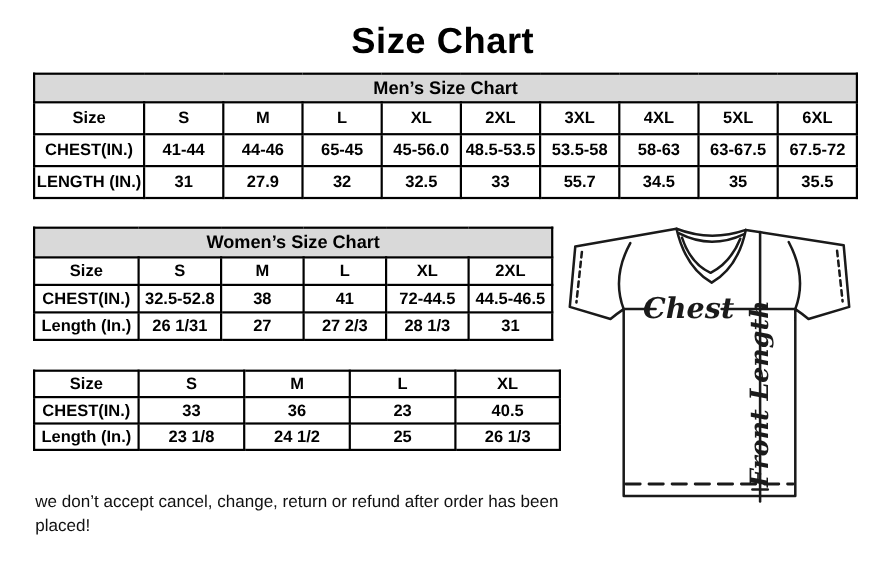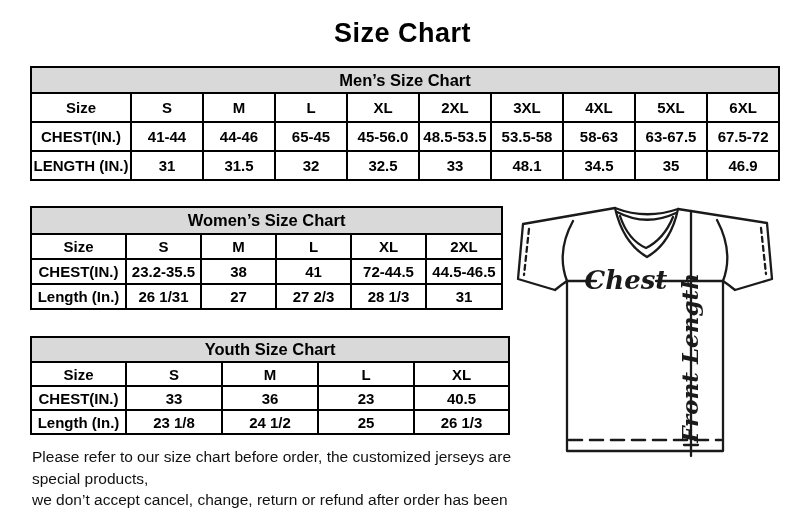--- a/index.html
+++ b/index.html
@@ -2,21 +2,21 @@
 <html><head>
 <meta charset="utf-8">
 <style>
   html,body{margin:0;padding:0;}
   body{
     width:805px;height:512px;background:#ffffff;position:relative;
     font-family:"Liberation Sans",sans-serif;color:#000;overflow:hidden;
   }
   .page-title{
     position:absolute;top:18px;left:0;width:805px;text-align:center;
-    font-size:27px;font-weight:bold;letter-spacing:0.5px;
+    font-size:33px;font-weight:bold;letter-spacing:0.5px;
   }
   table{border-collapse:collapse;table-layout:fixed;position:absolute;background:#fff;}
   td{border:2px solid #000;text-align:center;vertical-align:middle;
      font-weight:bold;padding:0;font-size:15px;}
   .chart-header td{background:#d9d9d9;font-size:16.5px;}
   .men-table{left:30px;top:66px;width:748px;}
   .men-table .chart-header td{height:24px;}
   .men-table .data-row td{height:27px;}
   .women-table{left:30px;top:206px;width:471px;}
   .women-table .chart-header td{height:25px;}
@@ -73,28 +73,28 @@
     <td>45-56.0</td>
     <td>48.5-53.5</td>
     <td>53.5-58</td>
     <td>58-63</td>
     <td>63-67.5</td>
     <td>67.5-72</td>
   </tr>
   <tr class="data-row">
     <td>LENGTH (IN.)</td>
     <td>31</td>
-    <td>31.5</td>
+    <td>27.9</td>
     <td>32</td>
     <td>32.5</td>
     <td>33</td>
-    <td>48.1</td>
+    <td>55.7</td>
     <td>34.5</td>
     <td>35</td>
-    <td>46.9</td>
+    <td>35.5</td>
   </tr>
 </tbody>
   </table>
 
 <table class="women-table">
   <colgroup>
     <col style="width:95px">
       <col style="width:75px">
       <col style="width:75px">
     <col style="width:75px">
@@ -108,21 +108,21 @@
   <tr class="data-row">
     <td>Size</td>
     <td>S</td>
     <td>M</td>
     <td>L</td>
     <td>XL</td>
     <td>2XL</td>
   </tr>
   <tr class="data-row">
     <td>CHEST(IN.)</td>
-    <td>23.2-35.5</td>
+    <td>32.5-52.8</td>
     <td>38</td>
     <td>41</td>
     <td>72-44.5</td>
     <td>44.5-46.5</td>
   </tr>
   <tr class="data-row">
     <td>Length (In.)</td>
     <td>26 1/31</td>
     <td>27</td>
     <td>27 2/3</td>
@@ -134,23 +134,20 @@
 
 <table class="youth-table">
   <colgroup>
     <col style="width:95px">
       <col style="width:96px">
       <col style="width:96px">
     <col style="width:96px">
       <col style="width:95px">
   </colgroup>
   <tbody>
-      <tr class="chart-header">
-    <td colspan="5">Youth Size Chart</td>
-  </tr>
   <tr class="data-row">
     <td>Size</td>
     <td>S</td>
     <td>M</td>
     <td>L</td>
     <td>XL</td>
   </tr>
   <tr class="data-row">
     <td>CHEST(IN.)</td>
     <td>33</td>
@@ -162,21 +159,20 @@
     <td>Length (In.)</td>
     <td>23 1/8</td>
     <td>24 1/2</td>
     <td>25</td>
     <td>26 1/3</td>
   </tr>
 </tbody>
   </table>
 
 <div class="footer-note">
-  <div>Please refer to our size chart before order, the customized jerseys are special products,</div>
   <div>we don’t accept cancel, change, return or refund after order has been placed!</div>
 </div>
 
 <div class="tshirt-wrap">
   <svg width="300" height="305" viewBox="0 0 300 305">
     <g fill="none" stroke="#1a1a1a" stroke-width="2.3" stroke-linejoin="round" stroke-linecap="round">
 
       <path fill="#ffffff" d="M110,13 L18,29 L13,84 L50,95 Q56,90 62,86
            L62,256 L218,256 L218,86 Q224,90 230,95
            L267,84 L262,28 L173,14 Q141,25 110,13 Z"></path>

